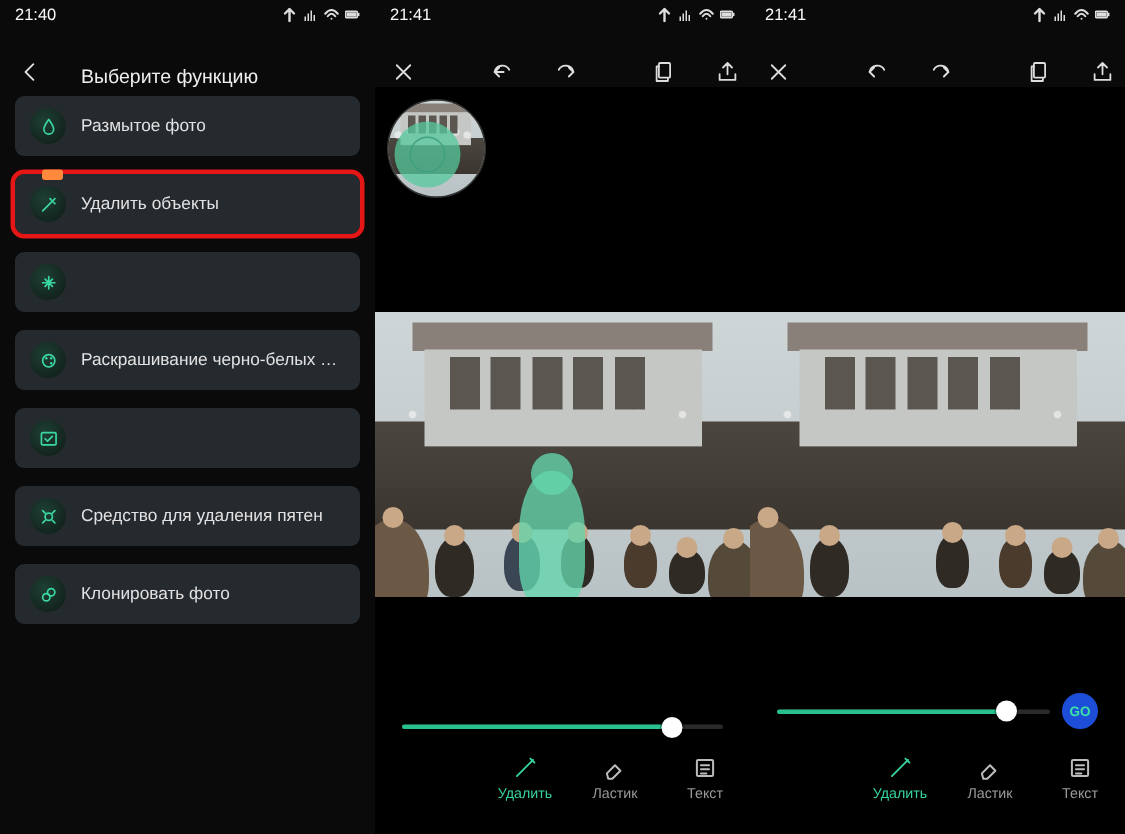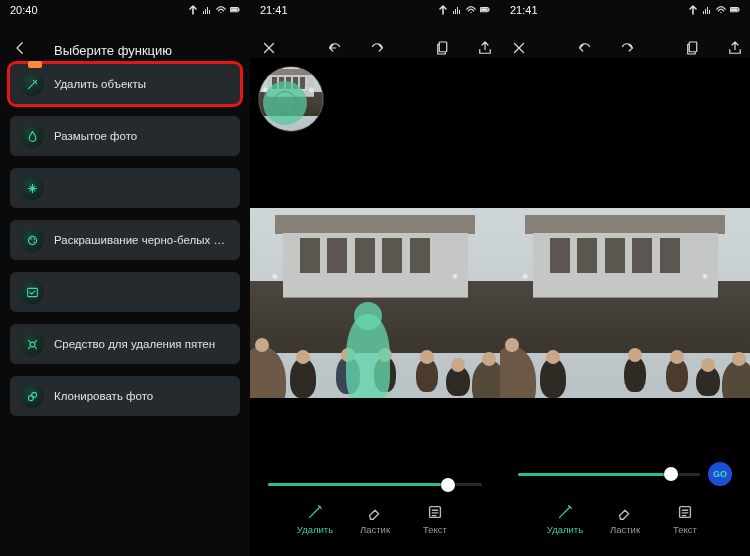--- a/index.html
+++ b/index.html
@@ -160,39 +160,39 @@
   }
   .go-btn {
     width:24px; height:24px; border-radius:50%; background:#1d4ed8;
     color:#3de2a9; font-size:9px; font-weight:600; display:flex; align-items:center; justify-content:center;
     cursor:pointer;
   }
 
   
   .tools {
     position:absolute; left:0; right:0; bottom:0; height:54px;
-    display:flex; justify-content:center; align-items:center;
+    display:flex; justify-content:flex-end; align-items:center;
     padding-bottom:20px;
   }
   .tool {
     display:flex; flex-direction:column; align-items:center; gap:3px; cursor:pointer;
     width:60px;
   }
   .tool svg { width:18px; height:18px; }
   .tool .tl { font-size:9.5px; color:#9a9a9a; }
   .tool.active .tl { color:#36d39d; }
   .tool.active svg .mint-stroke { stroke:#36d39d; }
   .tool-gray { stroke:#bbb; fill:none; stroke-width:1.5; stroke-linecap:round; stroke-linejoin:round; }
 </style>
 </head>
 <body>
 
 <div class="panel left">
   <div class="status">
-    <span>20:40</span>
+    <span>21:40</span>
     <span class="sys-icons">
       <svg class="sys-ic" viewBox="0 0 10 10">
           <path d="M5 1 L8 4 M5 1 L2 4 M5 1 V9" class="stroke-icon"></path>
         </svg>
       <svg class="sys-ic" viewBox="0 0 10 10">
           <path d="M1 9h1V6H1zM3 9h1V4H3zM5 9h1V2H5zM7 9h1V5H7z" fill="#ddd"></path>
         </svg>
       <svg class="sys-ic" viewBox="0 0 12 10">
           <path d="M1 4 Q6 -2 11 4 M3 6 Q6 2 9 6 M6 8 l0 0" class="stroke-icon"></path>
         </svg>
@@ -208,37 +208,37 @@
     <div class="hicon">
       <svg viewBox="0 0 24 24">
           <path class="stroke-icon" d="M15 5 L8 12 L15 19"></path>
         </svg>
     </div>
     <span>Выберите функцию</span>
   </div>
 
   <div class="list">
 
+    <div class="item">
+      <span class="item-icon">
+        <svg viewBox="0 0 16 16">
+            <path class="mint-stroke" d="M8 2 C11 6 12 8 12 10 a4 4 0 0 1 -8 0 C4 8 5 6 8 2 Z"></path>
+          </svg>
+      </span>
+      <span class="item-label">Размытое фото</span>
+    </div>
+
     <div class="item highlight">
       <span class="badge"></span>
       <span class="item-icon">
         <svg viewBox="0 0 16 16">
             <path class="mint-stroke" d="M3 13 L11 5 M11 5 l2-2 M9 3 l1 1 M13 7 l-1-1"></path>
           </svg>
       </span>
       <span class="item-label">Удалить объекты</span>
-    </div>
-
-    <div class="item">
-      <span class="item-icon">
-        <svg viewBox="0 0 16 16">
-            <path class="mint-stroke" d="M8 2 C11 6 12 8 12 10 a4 4 0 0 1 -8 0 C4 8 5 6 8 2 Z"></path>
-          </svg>
-      </span>
-      <span class="item-label">Размытое фото</span>
     </div>
 
     <div class="item">
       <span class="item-icon">
         <svg viewBox="0 0 16 16">
             <path class="mint-stroke" d="M8 3v10M3 8h10M5 5l6 6M11 5l-6 6"></path>
           </svg>
       </span>
     </div>
 

